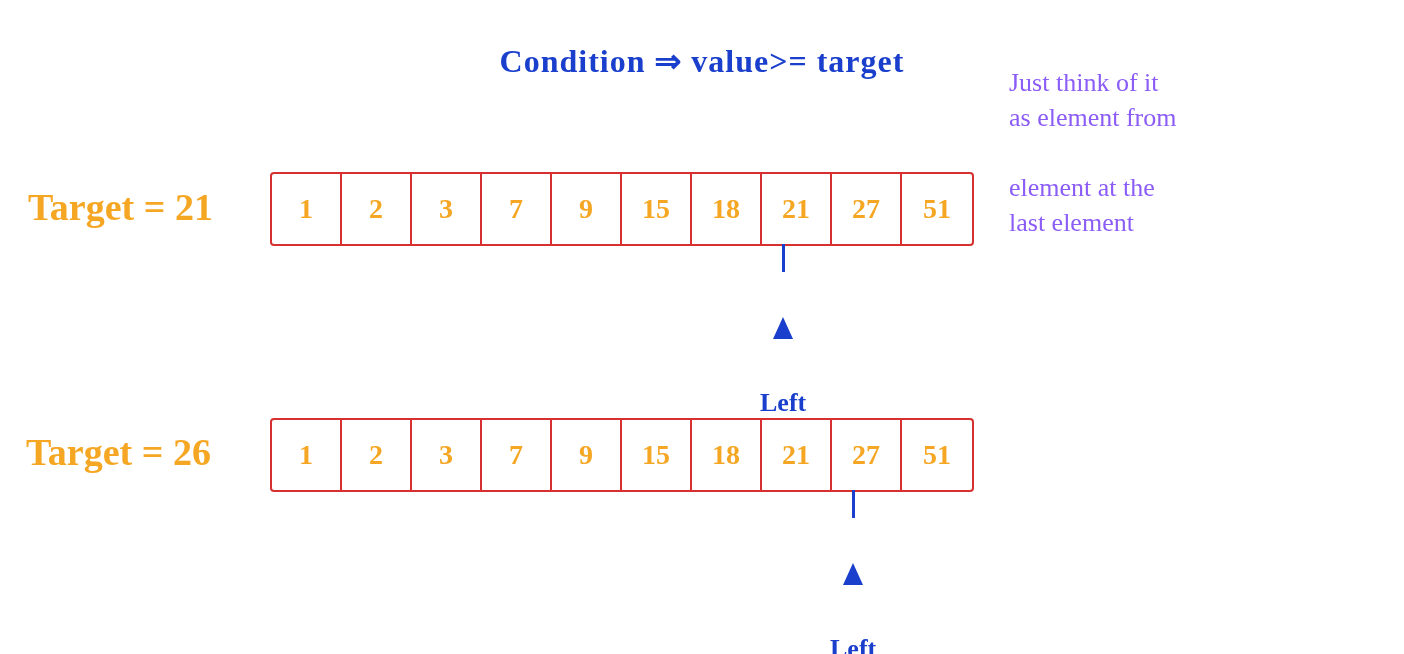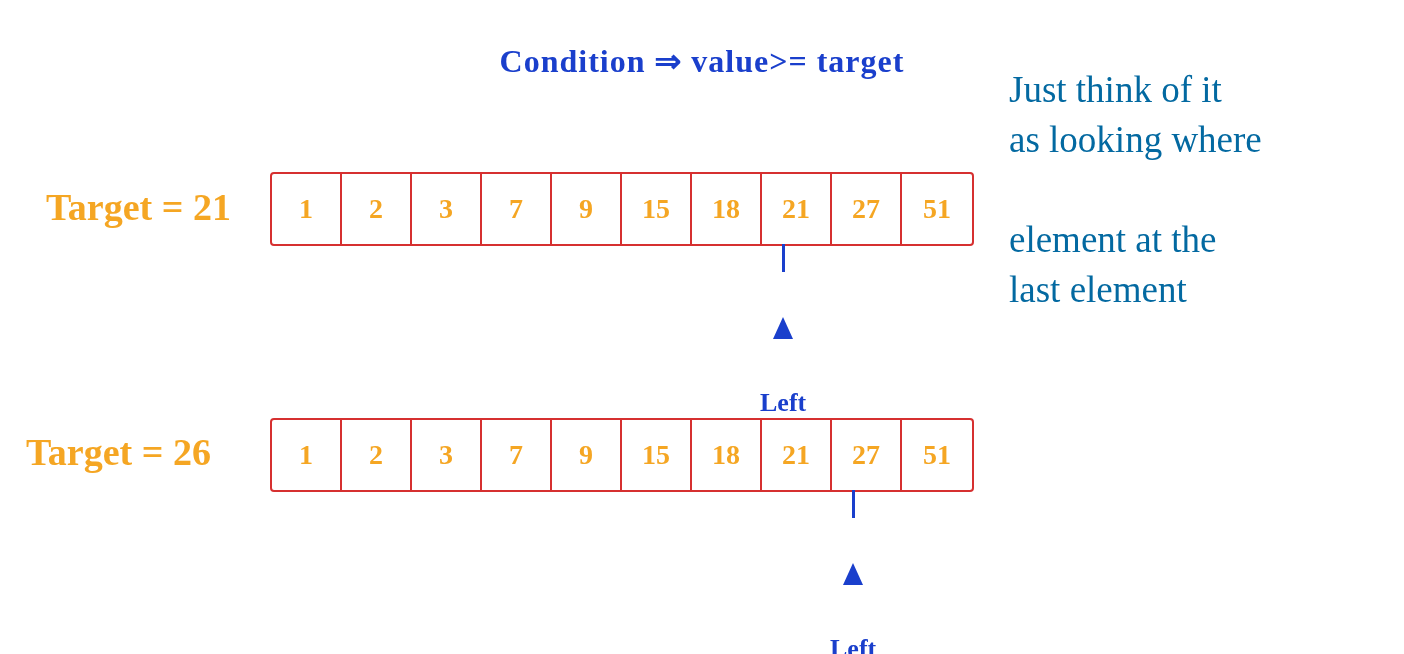--- a/index.html
+++ b/index.html
@@ -34,36 +34,36 @@
       color: #1a3fcc;
       letter-spacing: 1px;
     }
 
     
     .explanation {
       position: absolute;
       top: 65px;
       right: 55px;
       width: 340px;
-      font-size: 37px;
-      color: #0369a1;
+      font-size: 26px;
+      color: #8b5cf6;
       line-height: 1.35;
     }
 
     
     .target-label {
       position: absolute;
       font-size: 38px;
       font-weight: bold;
       color: #f5a623;
     }
 
     .target-label-1 {
       top: 185px;
-      left: 46px;
+      left: 28px;
     }
 
     .target-label-2 {
       top: 430px;
       left: 26px;
     }
 
     
     .array-container {
       position: absolute;
@@ -145,21 +145,21 @@
   </style>
 </head>
 <body>
 
 <div class="page-container">
 
   <div class="condition-title">Condition ⇒ value&gt;= target</div>
 
   <div class="explanation">
     <span>Just think of it</span><br>
-    <span>as looking where</span><br>
+    <span>as element from</span><br>
     <br>
     <span>element at the</span><br>
     <span>last element</span><br>
     <br>
   </div>
 
   <div class="target-label target-label-1">Target = 21</div>
 
   <div class="array-container array-1" id="array1">
       <div class="array-cell">1</div>

